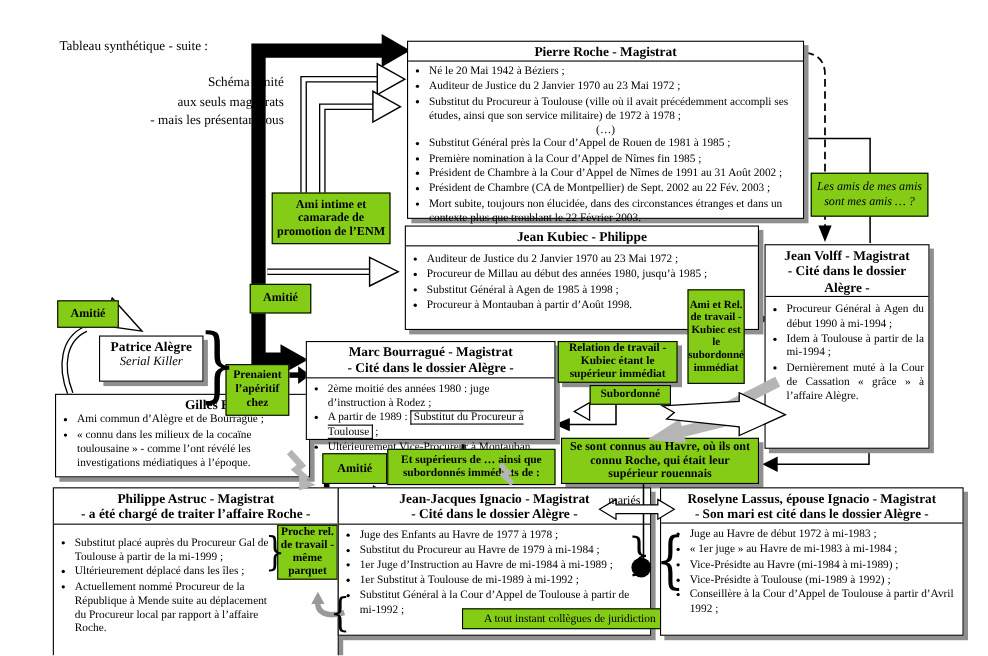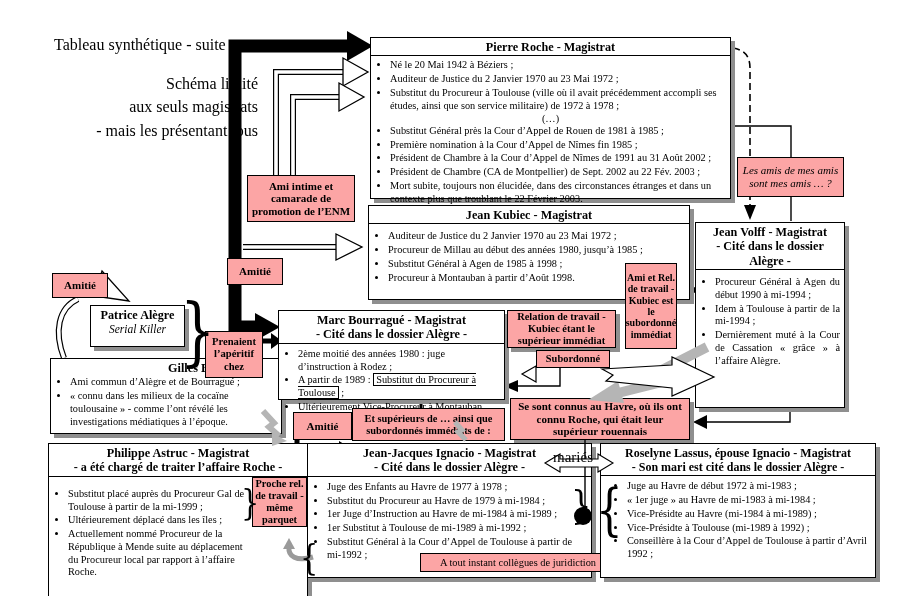--- a/index.html
+++ b/index.html
@@ -9,33 +9,33 @@
   .under{z-index:1}.over{z-index:3}
   .bx{position:absolute;background:#fff;border:1.7px solid #000;z-index:2;box-sizing:border-box}
   .sh{box-shadow:4px 4px 0 0 #8f8f8f}
   .hd{font-weight:bold;text-align:center;font-size:12.2px;line-height:1.18;
       padding:2px 2px 1px;border-bottom:1.4px solid #000}
   .hd.norule{border-bottom:none;padding-bottom:0}
   .bx ul{margin:3px 0 0;padding:0 4px 0 19px;font-size:10.3px;line-height:1.24;text-align:left}
   .bx li{margin-bottom:1px}
   .just ul{text-align:justify}
   .center{text-align:center;font-size:10.3px;line-height:1.1}
-  .lb{position:absolute;background:#fca5a5;border:1.3px solid #000;z-index:2;box-sizing:border-box;
+  .lb{position:absolute;background:#84cc16;border:1.3px solid #000;z-index:2;box-sizing:border-box;
       display:flex;align-items:center;justify-content:center;text-align:center;
       font-weight:bold;font-size:10.4px;line-height:1.14;padding:1px 2px}
   .it{font-style:italic;font-weight:normal}
   .plain{font-weight:normal}
   .inlinebox{border:1px solid #000;padding:0 2px}
   .brace{position:absolute;z-index:4;font-family:"DejaVu Serif",serif;line-height:1;
          transform-origin:left top;font-weight:400;color:#000}
   .dot{position:absolute;z-index:4;border-radius:50%;background:#000}
-  .intro{position:absolute;left:40px;top:33px;width:218px;font-size:16px;line-height:1.45;z-index:2}
+  .intro{position:absolute;left:40px;top:33px;width:218px;font-size:12px;line-height:1.45;z-index:2}
   .intro .l1{text-align:left;padding-left:14px;margin-bottom:16px}
   .intro .c{text-align:right}
-  .freelabel{position:absolute;z-index:4;font-size:15px;line-height:1}
+  .freelabel{position:absolute;z-index:4;font-size:11px;line-height:1}
   .narrow-right ul{padding-right:58px}
 </style>
 </head>
 <body>
 
 <div class="cv">
 
   <svg class="layer under" viewBox="0 0 898 596">
 
     <g>
@@ -124,21 +124,21 @@
     <ul style="margin-top:0">
         <li>Substitut Général près la Cour d’Appel de Rouen de 1981 à 1985 ;</li>
         <li>Première nomination à la Cour d’Appel de Nîmes fin 1985 ;</li>
         <li>Président de Chambre à la Cour d’Appel de Nîmes de 1991 au 31 Août 2002 ;</li>
         <li>Président de Chambre (CA de Montpellier) de Sept. 2002 au 22 Fév. 2003 ;</li>
         <li>Mort subite, toujours non élucidée, dans des circonstances étranges et dans un contexte plus que troublant le 22 Février 2003.</li>
       </ul>
   </div>
 
   <div class="bx sh" style="left:368px;top:205px;width:322px;height:95px">
-    <div class="hd">Jean Kubiec - Magistrat</div>
+    <div class="hd">Jean Kubiec - Philippe</div>
     <ul style="margin-top:6px">
         <li>Auditeur de Justice du 2 Janvier 1970 au 23 Mai 1972 ;</li>
         <li>Procureur de Millau au début des années 1980, jusqu’à 1985 ;</li>
         <li>Substitut Général à Agen de 1985 à 1998 ;</li>
         <li>Procureur à Montauban à partir d’Août 1998.</li>
       </ul>
   </div>
 
   <div class="bx sh just" style="left:695px;top:222px;width:150px;height:186px">
     <div class="hd">

